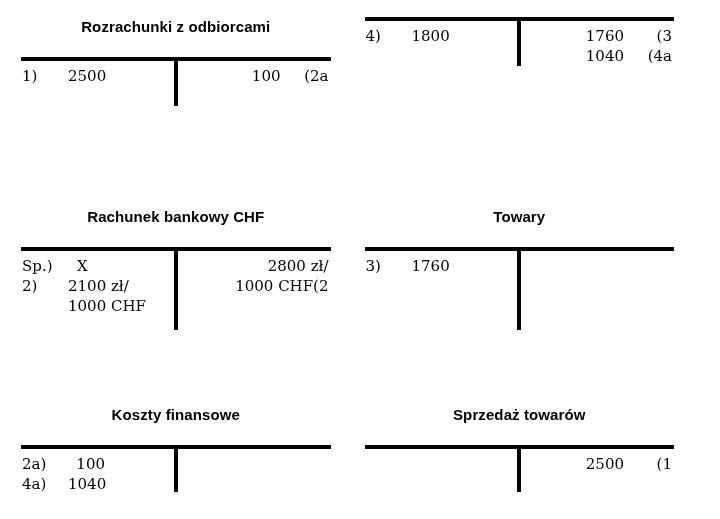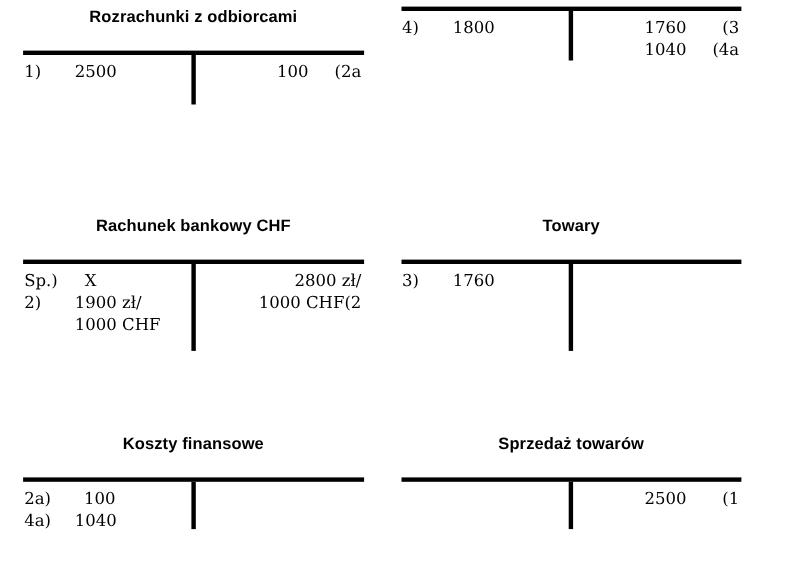--- a/index.html
+++ b/index.html
@@ -12,21 +12,21 @@
     height: 519px;
     overflow: hidden;
     font-family: "Liberation Sans", sans-serif;
     color: #000000;
   }
   .grid {
     display: grid;
     grid-template-columns: 1fr 1fr;
     grid-template-rows: 190px 198px auto;
     column-gap: 34px;
-    padding: 6px 46px 0 21px;
+    padding: 17px 46px 0 21px;
     align-items: start;
   }
   .account {
     width: 100%;
   }
   .title {
     margin: 0 0 20px 0;
     font-size: 15px;
     line-height: 20px;
     font-weight: bold;
@@ -143,21 +143,21 @@
     <h2 class="title">Rachunek bankowy CHF</h2>
     <div class="tbar"></div>
     <div class="acct-body">
       <div class="debit">
           <div class="entry">
             <span class="ref">Sp.)</span>
             <span class="amt">X</span>
           </div>
           <div class="entry">
             <span class="ref">2)</span>
-            <span class="amt">1900 zł/</span>
+            <span class="amt">2100 zł/</span>
           </div>
           <div class="entry">
             <span class="ref"></span>
             <span class="amt">1000 CHF</span>
           </div>
         </div>
       <div class="stem"></div>
       <div class="credit">
           <div class="entry">
             <span class="amt">2800 zł/</span>

